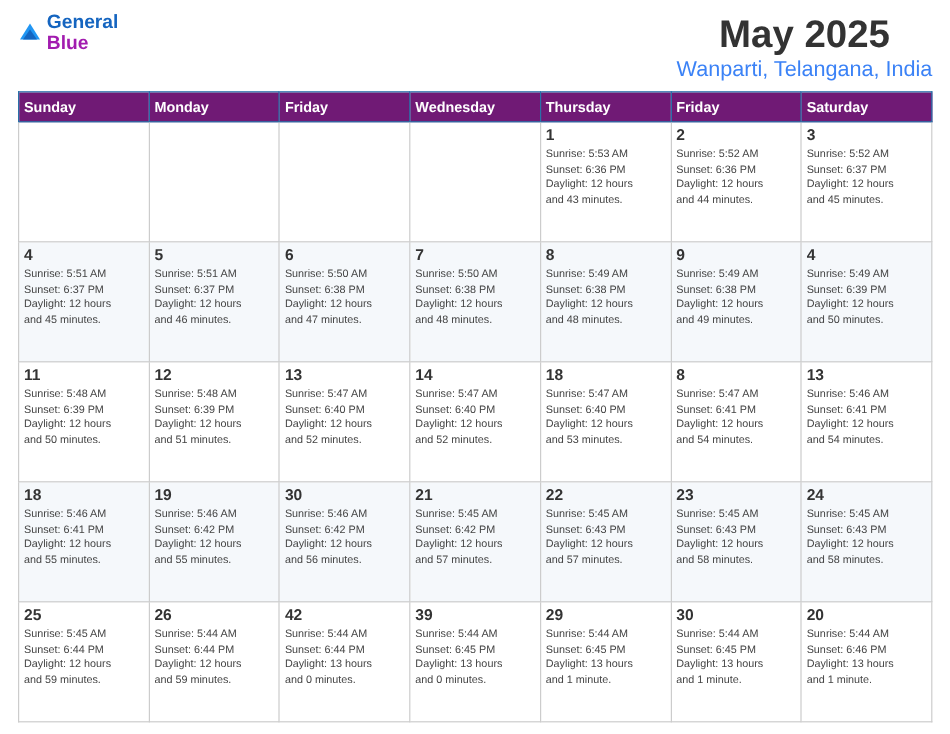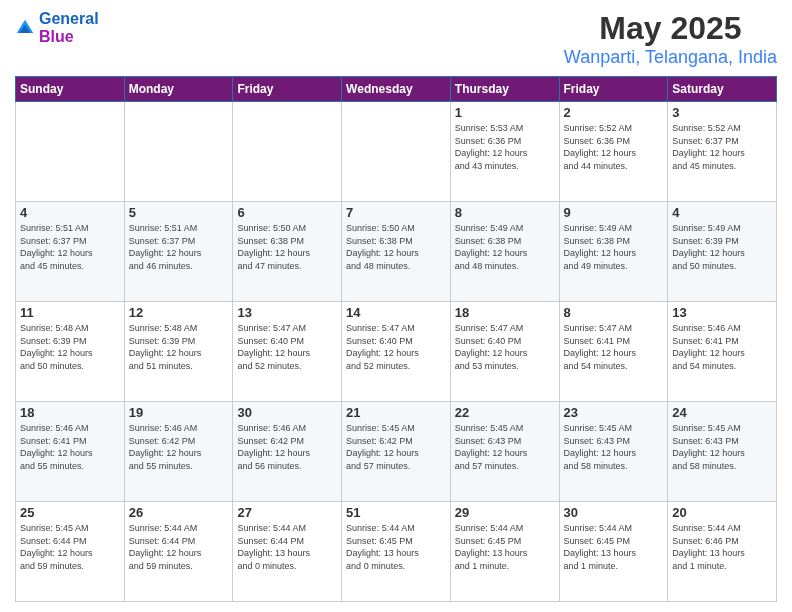--- a/index.html
+++ b/index.html
@@ -320,28 +320,28 @@
 and 59 minutes.</div>
           </td>
           <td>
             <span class="day-num">26</span>
             <div class="day-info" style="white-space: pre-line;">Sunrise: 5:44 AM
 Sunset: 6:44 PM
 Daylight: 12 hours
 and 59 minutes.</div>
           </td>
           <td>
-            <span class="day-num">27</span>
+            <span class="day-num">42</span>
             <div class="day-info" style="white-space: pre-line;">Sunrise: 5:44 AM
 Sunset: 6:44 PM
 Daylight: 13 hours
 and 0 minutes.</div>
           </td>
           <td>
-            <span class="day-num">51</span>
+            <span class="day-num">39</span>
             <div class="day-info" style="white-space: pre-line;">Sunrise: 5:44 AM
 Sunset: 6:45 PM
 Daylight: 13 hours
 and 0 minutes.</div>
           </td>
           <td>
             <span class="day-num">29</span>
             <div class="day-info" style="white-space: pre-line;">Sunrise: 5:44 AM
 Sunset: 6:45 PM
 Daylight: 13 hours

